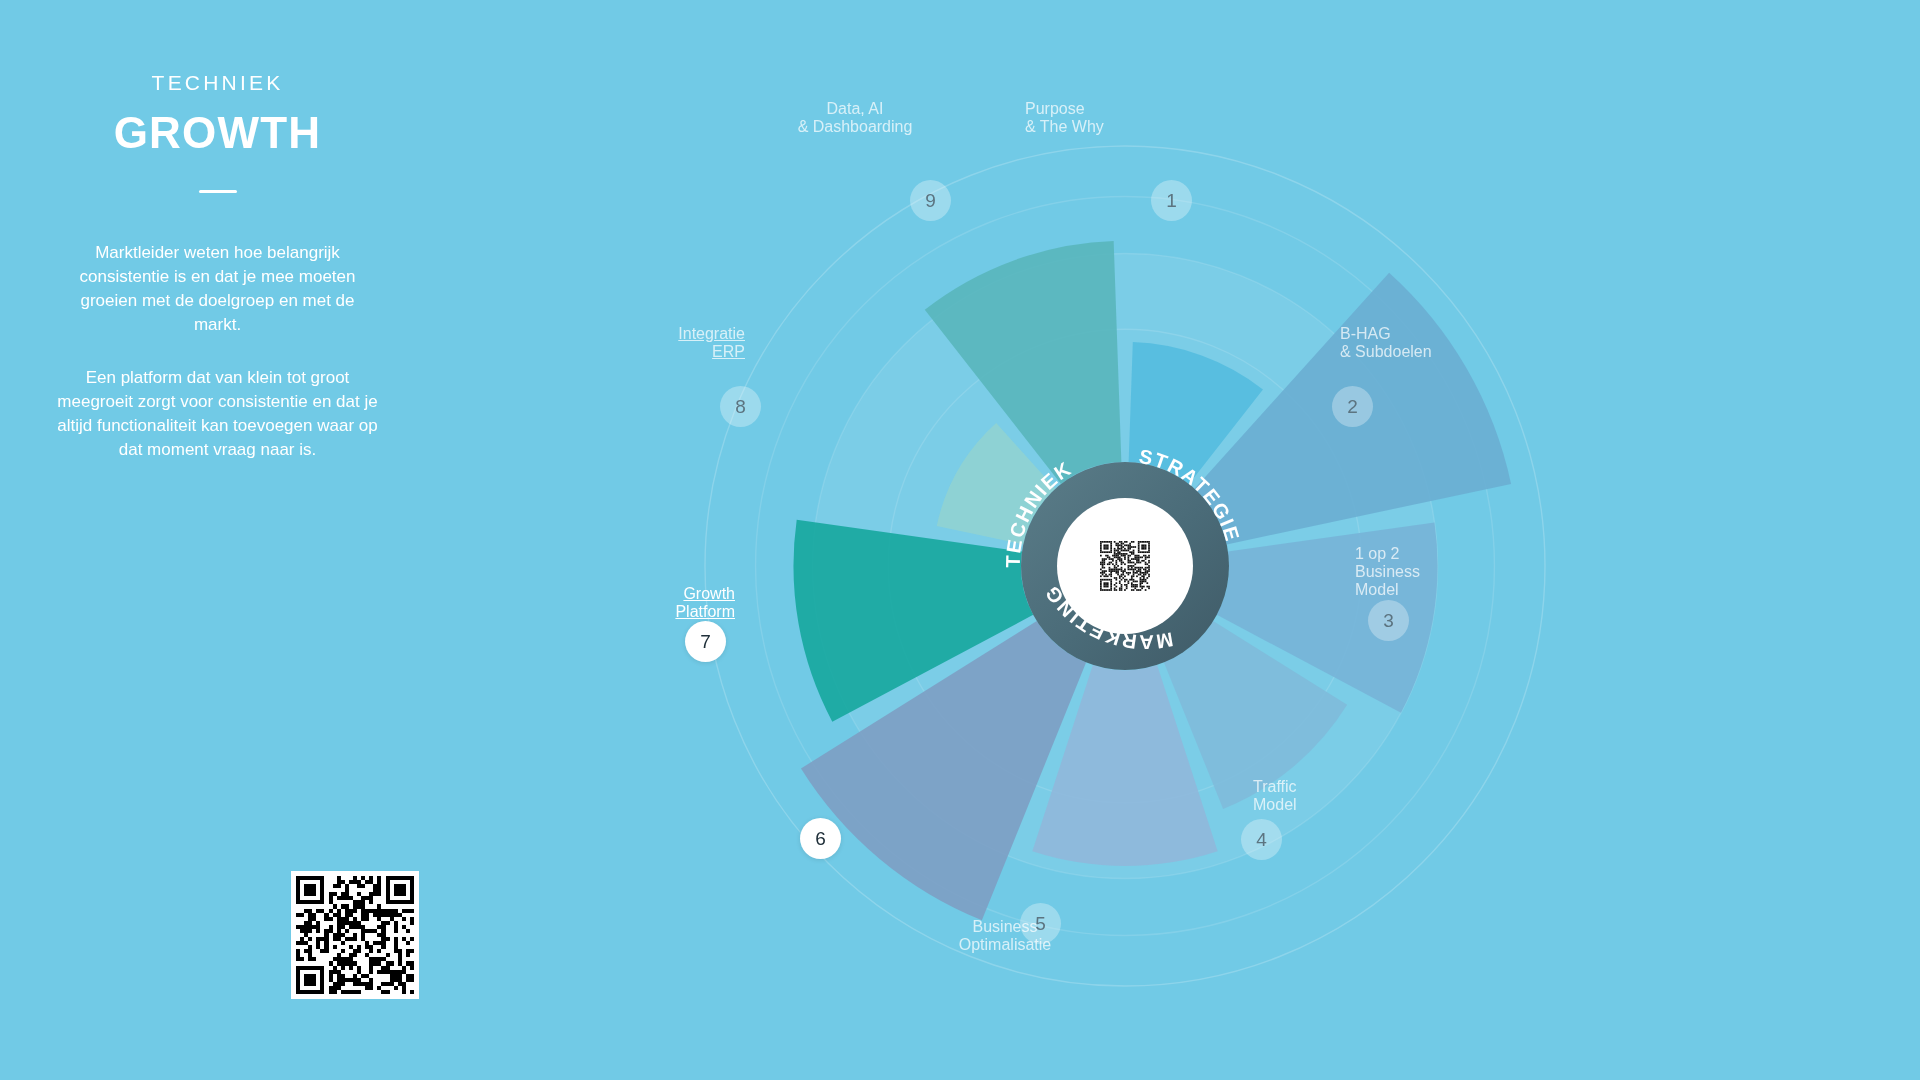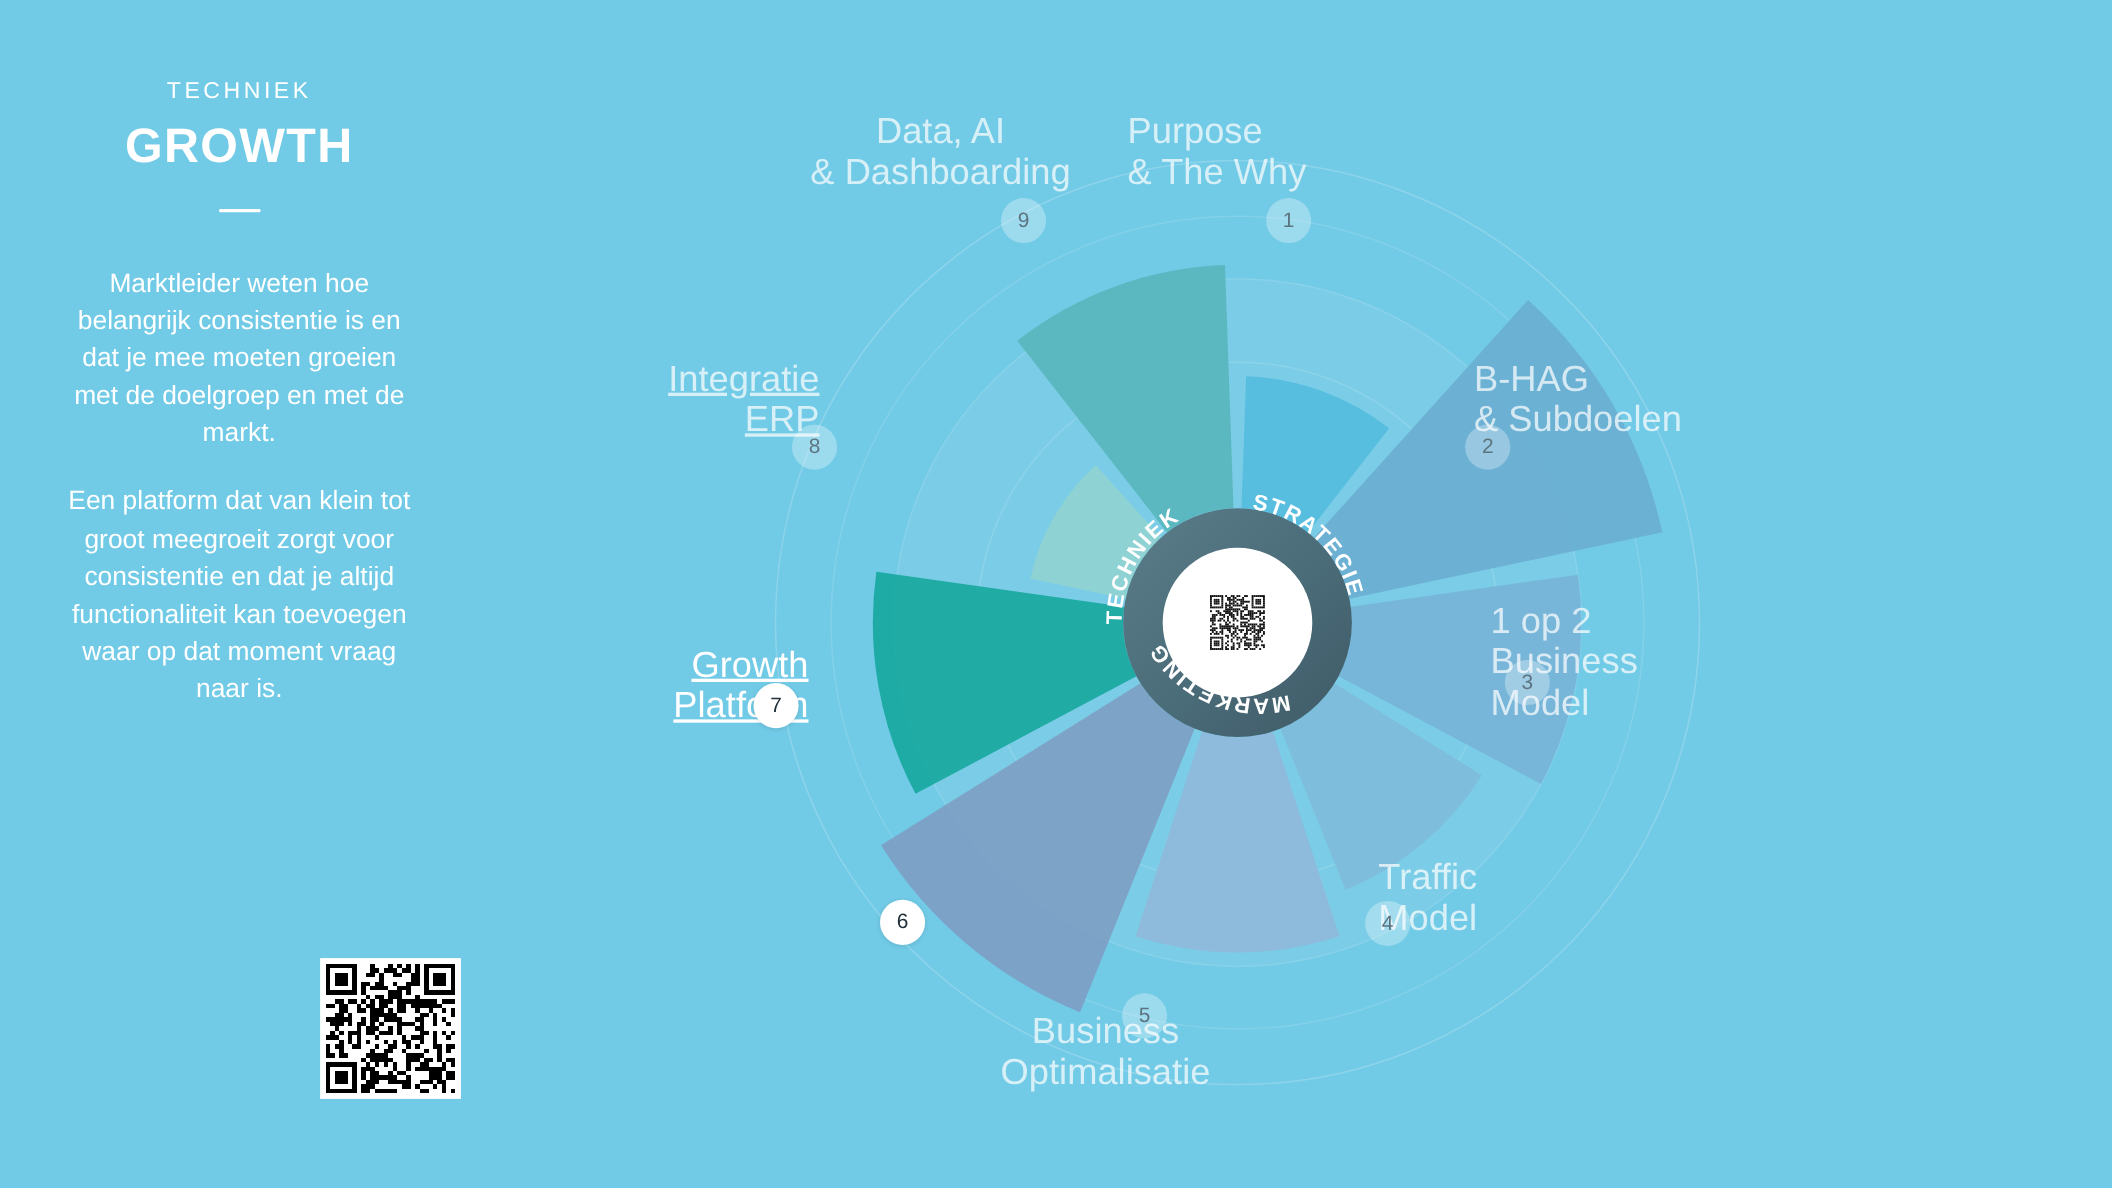--- a/index.html
+++ b/index.html
@@ -22,21 +22,21 @@
   }
   .headline {
     color:#ffffff; font-size:44px; font-weight:700;
     letter-spacing:1.2px; line-height:1.02; text-transform:uppercase;
   }
   .rule {
     width:38px; height:3px; background:#ffffff;
     margin:34px auto 0; border-radius:2px;
   }
   .body-copy {
-    margin-top:48px; color:#ffffff; font-size:24px;
+    margin-top:48px; color:#ffffff; font-size:17px;
     font-weight:300; line-height:1.42;
   }
   .body-copy p + p { margin-top:28px; }
 
   .qr-left {
     position:absolute; left:291px; top:871px;
     width:128px; height:128px;
     background:#ffffff; padding:5px;
   }
   .qr-left svg { display:block; width:100%; height:100%; }
@@ -44,21 +44,21 @@
   
   .wheel-wrap {
     position:absolute; left:690px; top:130px;
     width:1170px; height:930px;
   }
   .wheel-svg { position:absolute; left:0; top:0; width:1170px; height:930px; }
 
   
   .node-label {
     position:absolute; color:#ffffff; font-weight:300;
-    font-size:33px; line-height:1.13; white-space:pre-line;
+    font-size:16px; line-height:1.13; white-space:pre-line;
     opacity:.72;
   }
   .node-label.active { opacity:1; }
   .lbl-r { text-align:right;text-decoration:underline; }
   .lbl-l { text-align:left; }
   .lbl-c { text-align:center; }
 
   
   .badge {
     position:absolute; width:41px; height:41px; border-radius:50%;

